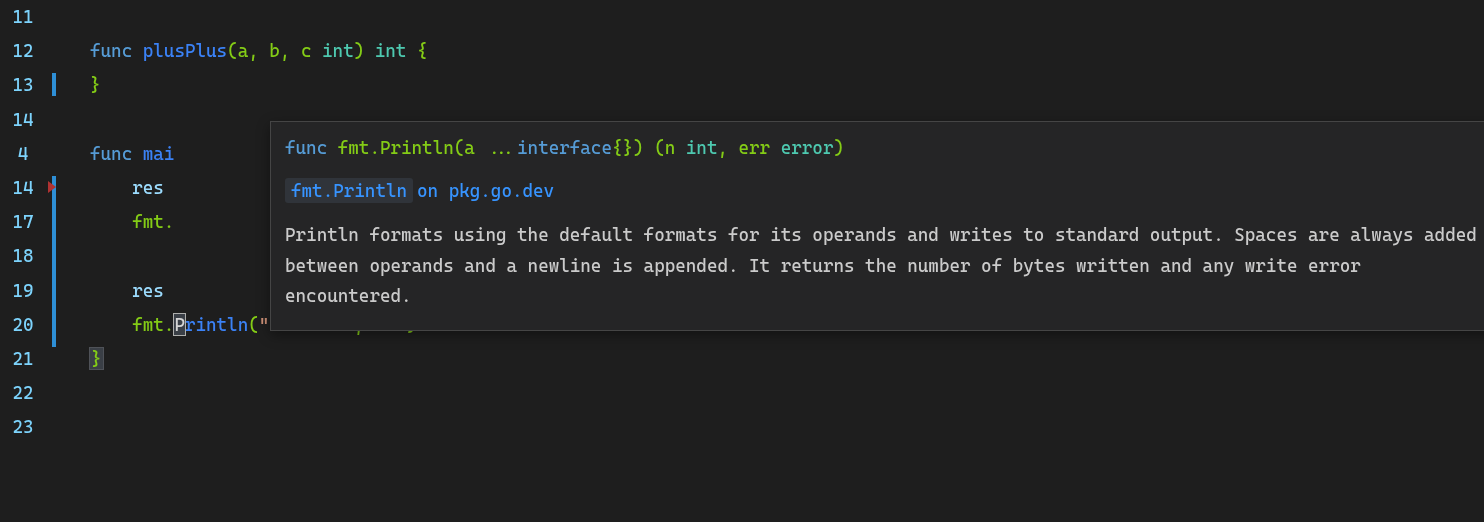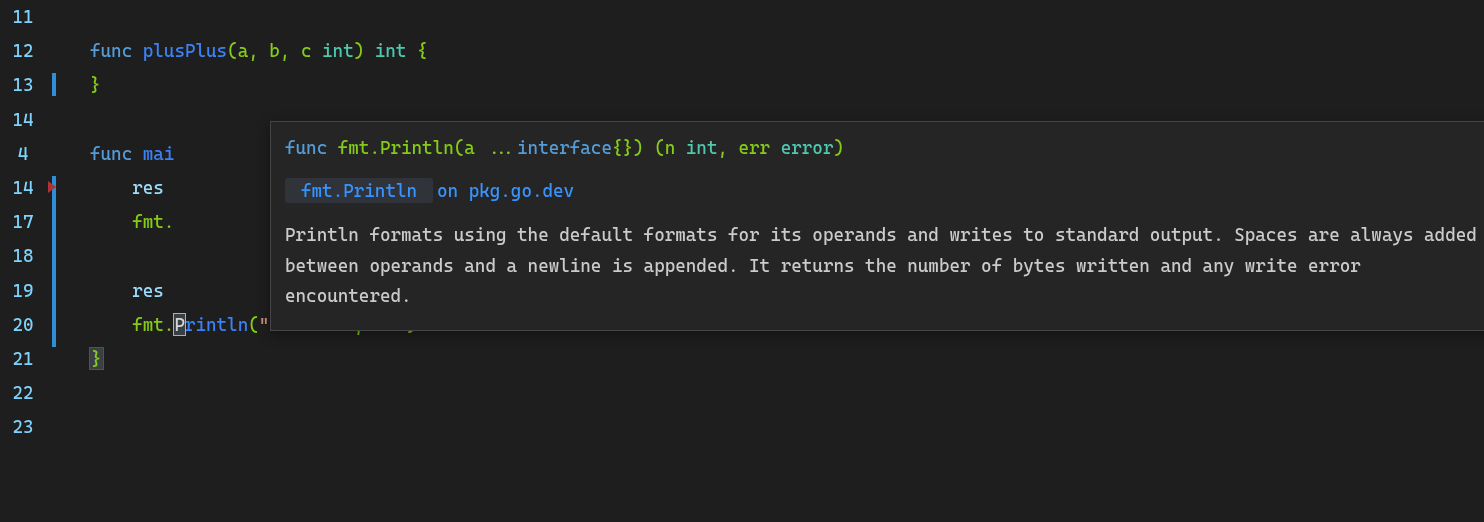--- a/index.html
+++ b/index.html
@@ -72,21 +72,21 @@
     font-size: 18px;
     line-height: 1.6;
     box-shadow: 0 4px 12px rgba(0,0,0,0.4);
   }
   .hover .sig { white-space: pre; margin-bottom: 14px; }
   .hover .linkrow { margin-bottom: 14px; }
   .hover .linkrow a { color: #3794ff; text-decoration: none; }
   .hover .name-badge {
     background: #30343a;
     color: #3794ff;
-    padding: 2px 16px;
+    padding: 2px 6px;
     border-radius: 3px;
     margin-right: 4px;
   }
   .hover .desc { color: #cbcbcb; line-height: 1.7; }
 </style>
 </head>
 <body>
 
 <div class="editor">
 

